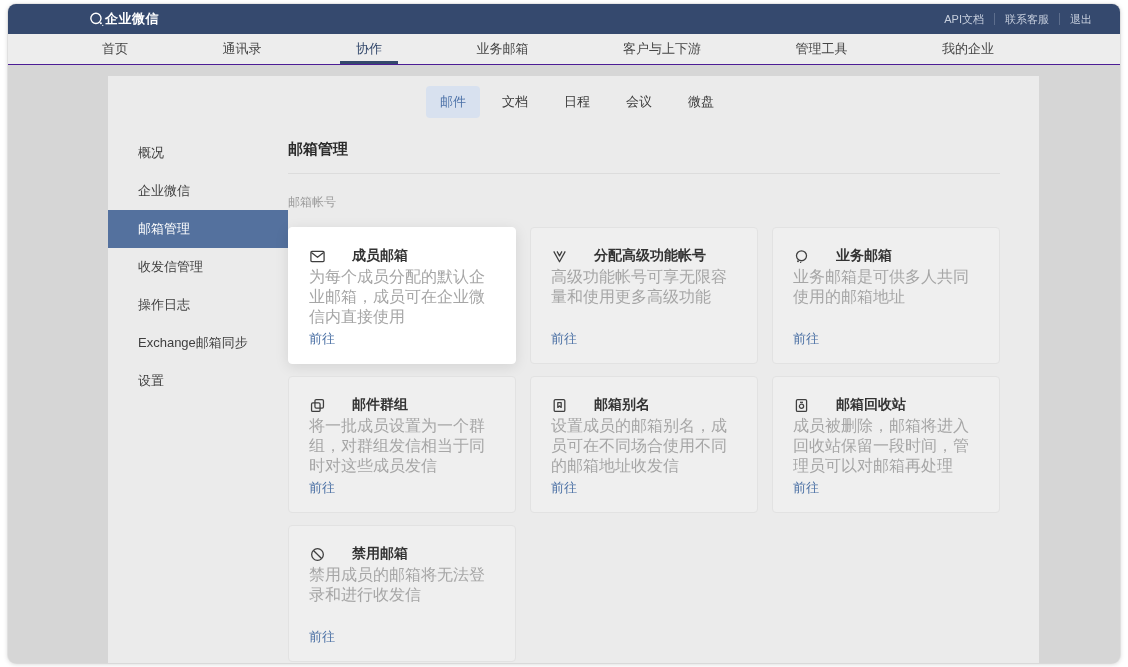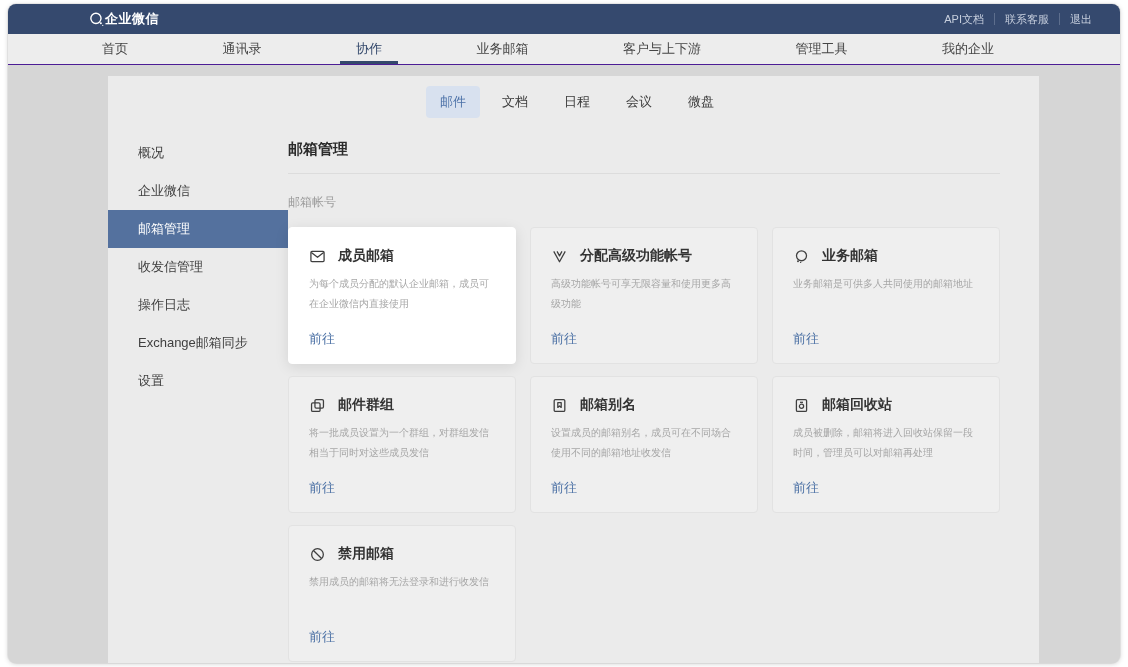--- a/index.html
+++ b/index.html
@@ -50,25 +50,25 @@
   .main-title { font-size:15px; font-weight:bold; color:#2b2b2b; padding:12px 0 14px; }
   .main-divider { height:1px; background:#dcdcdc; }
   .section-label { font-size:12px; color:#9b9b9b; margin:20px 0 16px; }
   .cards { display:grid; grid-template-columns:repeat(3,1fr); gap:12px 14px; }
   .card {
     position:relative; height:137px; background:#efefef;
     border:1px solid #e2e2e2; border-radius:4px;
     padding:19px 20px 0; box-sizing:border-box; cursor:pointer;
   }
   .card.highlighted { background:#ffffff; border-color:#ffffff; box-shadow:0 3px 14px rgba(0,0,0,.10); }
-  .card-head { display:flex; align-items:center; gap:12px; }
+  .card-head { display:flex; align-items:center; gap:26px; }
   .card-icon { width:17px; height:17px; color:#3f3f3f; display:flex; align-items:center; }
   .card-icon svg { width:17px; height:17px; display:block; }
   .card-title { font-size:14px; font-weight:bold; color:#333333; }
-  .card-desc { margin-top:9px; font-size:10px; color:#a6a6a6; line-height:20px; }
+  .card-desc { margin-top:2px; font-size:16px; color:#a6a6a6; line-height:20px; }
   .card-link { position:absolute; left:20px; bottom:15px; font-size:13px; color:#4c71a5; cursor:pointer;text-align:right; }
 </style>
 </head>
 <body>
 
 <div class="window">
 
   <div class="topbar">
     <div class="brand">
       <span>

